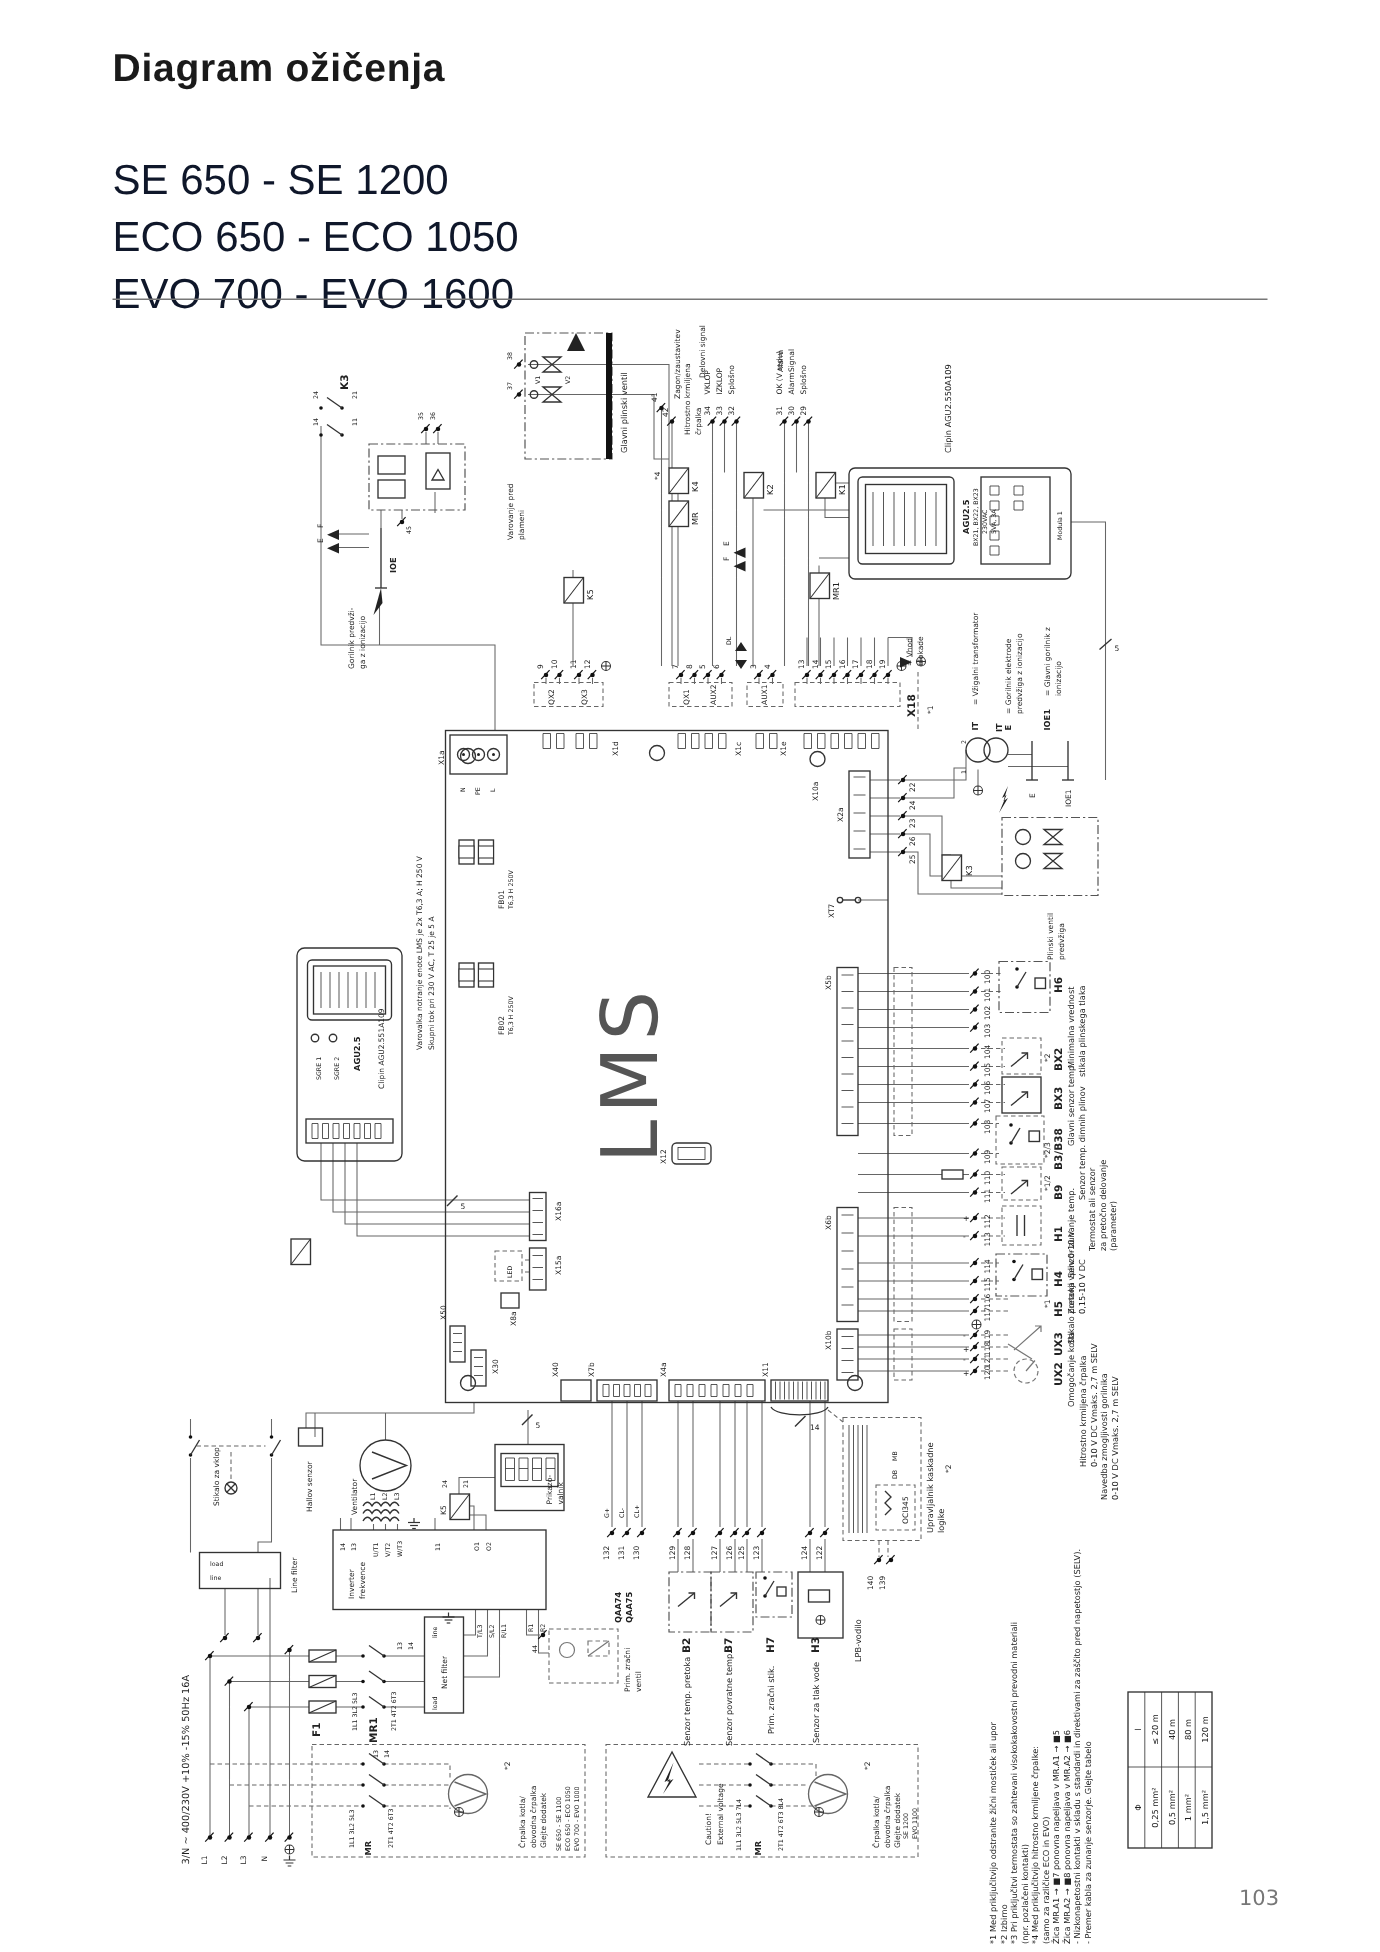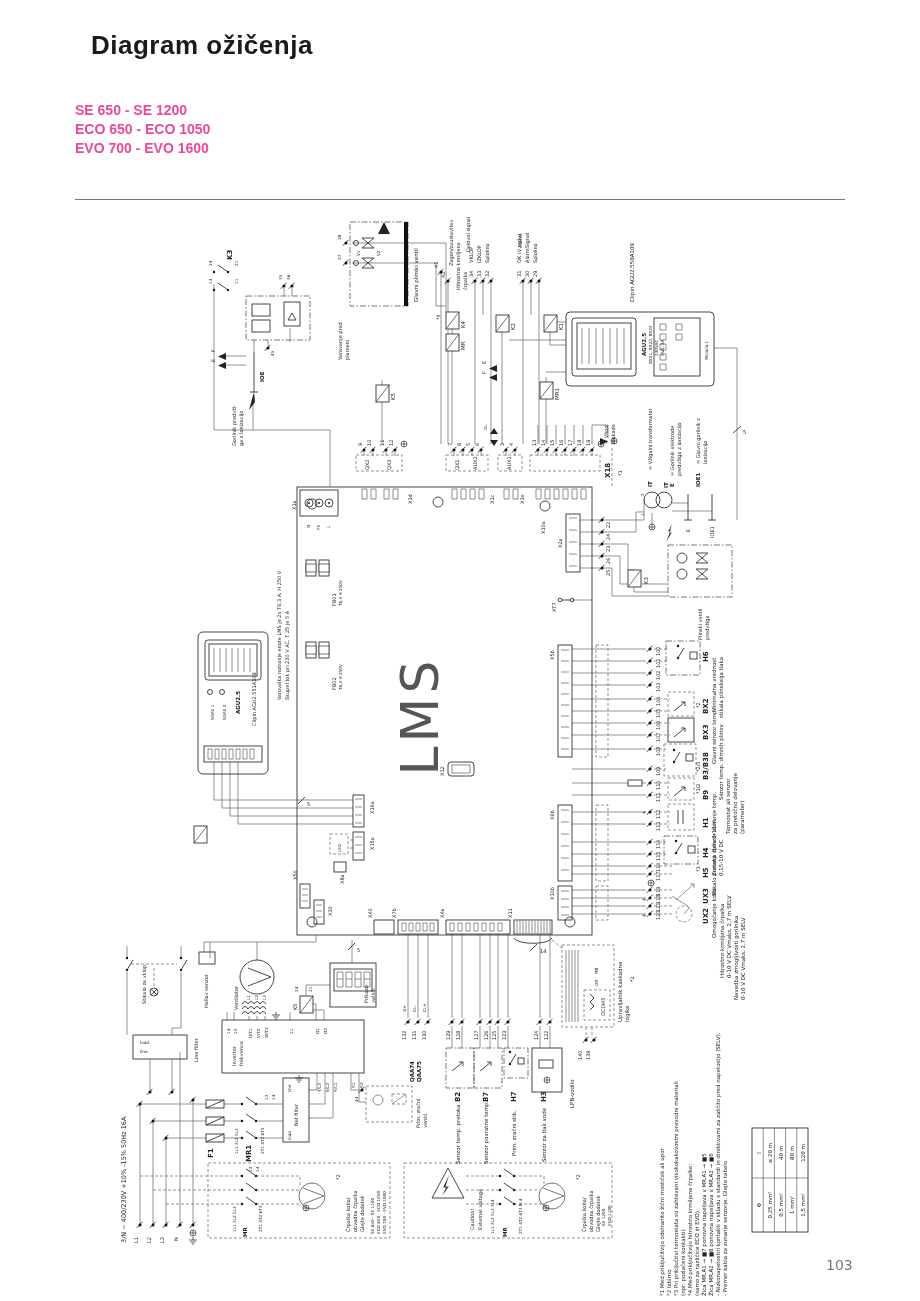--- a/index.html
+++ b/index.html
@@ -1,19 +1,19 @@
 <!DOCTYPE html>
 <html><head>
 <meta charset="utf-8">
 <style>
   html,body{margin:0;padding:0}
   body{width:920px;height:1301px;background:#fff;position:relative;font-family:"Liberation Sans",sans-serif;overflow:hidden}
   .hdr{position:absolute;left:75px;top:30px}
-  .hdr h1{font-size:26px;margin:0 0 40px 16px;color:#1a1a1a;letter-spacing:.5px}
-  .models{font-size:14px;font-weight:bold;color:#ec4899;line-height:1.35}
+  .hdr h1{font-size:26px;margin:0 0 40px 0;color:#1a1a1a;letter-spacing:.5px}
+  .models{font-size:28px;font-weight:normal;color:#0f172a;line-height:1.35}
   .rule{position:absolute;left:75px;top:199px;width:770px;border-top:1.5px solid #777}
   svg{position:absolute;left:0;top:0}
   svg text{font-family:"DejaVu Sans",sans-serif;fill:#222}.t5{font-size:5px}.t45{font-size:4.2px}.t55{font-size:5.5px}.t65{font-size:6.5px}
   .t7{font-size:7px;font-weight:bold}.b{font-weight:bold}
   .big{font-size:52px;fill:#555;letter-spacing:4px}
   .pg{font-size:14px;fill:#777}
   .wd{stroke:#333;stroke-width:.9;fill:none}
   .wg{stroke:#666;stroke-width:.7;fill:none}
   .wdash{stroke:#666;stroke-width:.7;fill:none;stroke-dasharray:3 2}
   .wdd{stroke:#555;stroke-width:.8;fill:none;stroke-dasharray:6 2 1.5 2}

